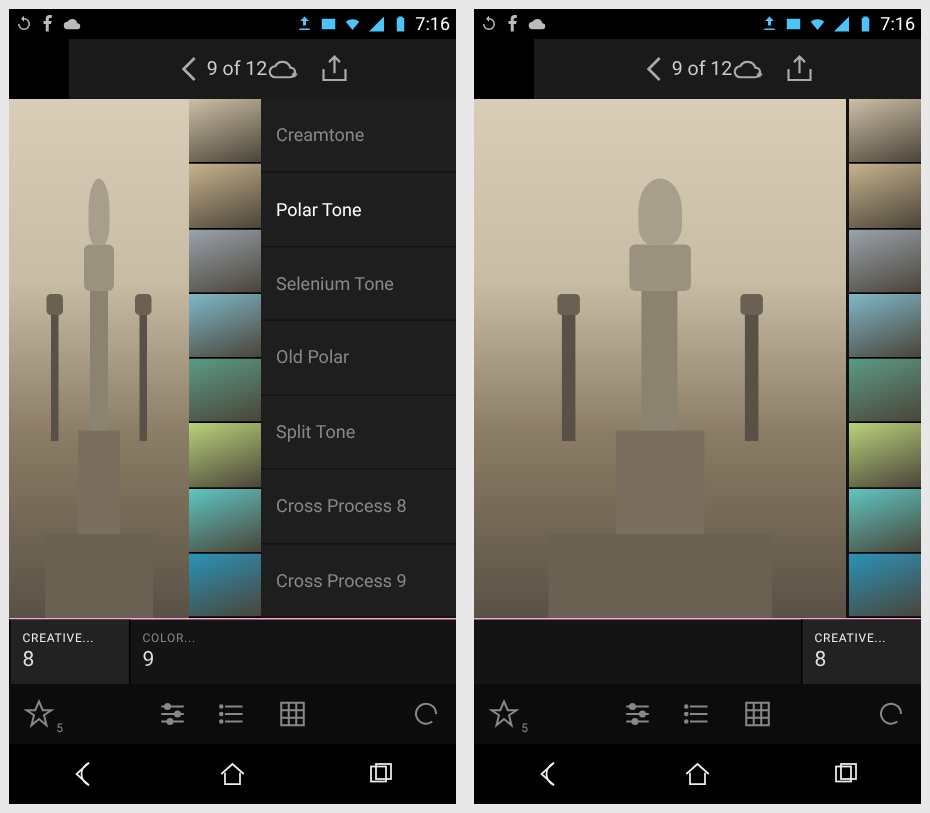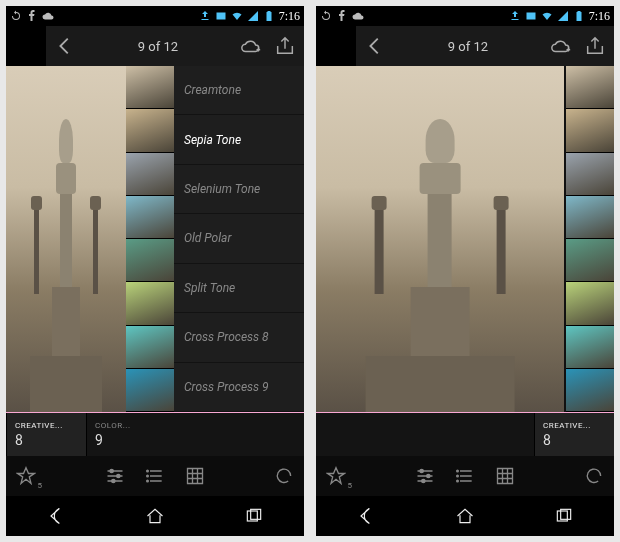--- a/index.html
+++ b/index.html
@@ -29,35 +29,34 @@
   
   .statusbar {
     height: 20px;
     background: #000;
     display: flex;
     justify-content: space-between;
     align-items: center;
     padding: 0 4px;
     color: #bbb;
     font-size: 10px;
-    font-family: Liberation Serif, serif;
   }
   .status-left, .status-right { display: flex; align-items: center; gap: 4px; }
   .status-right { color: #4fc3f7; }
   .status-right .clock { color: #fff; font-size: 12px; }
   .ico { width: 12px; height: 12px; display: inline-flex; align-items: center; justify-content: center; }
   .ico svg { width: 100%; height: 100%; }
 
   
   .appbar {
     height: 40px;
     background: #1a1a1a;
     display: flex;
     align-items: center;
-    justify-content: space-between;
+    justify-content: center;
     padding: 0 8px;
     color: #ddd;
     margin-left: 40px;
   }
   .appbar .title { font-size: 13px; color: #ccc; }
   .appbar .left, .appbar .right { display: flex; align-items: center; gap: 12px; }
   .appbar .iconbtn { width: 22px; height: 22px; color: #aaa; display:flex; align-items:center; justify-content:center; }
   .appbar .iconbtn svg { width: 100%; height: 100%; }
 
   
@@ -119,21 +118,20 @@
     flex-direction: column;
   }
   .preset-item {
     flex: 1;
     display: flex;
     align-items: center;
     padding-left: 10px;
     font-size: 12px;
     color: #888;
     border-bottom: 1px solid rgba(0,0,0,.4);
-    font-style: italic;
   }
   .preset-item.selected { color: #fff; }
 
   
   .paramstrip {
     height: 44px;
     background: #141414;
     display: flex;
     border-top: 1px solid #f9a8d4;
   }
@@ -305,21 +303,21 @@
           </div>
           <div class="thumb">
             <div class="tinner" style="background: linear-gradient(160deg, rgb(42, 147, 184) 0%, rgb(74, 68, 56) 100%);"></div>
           </div>
         </div>
       <div class="preset-list" id="presetlist-a">
           <div class="preset-item">
             <span>Creamtone</span>
           </div>
           <div class="preset-item selected">
-            <span>Sepia Tone</span>
+            <span>Polar Tone</span>
           </div>
           <div class="preset-item">
             <span>Selenium Tone</span>
           </div>
           <div class="preset-item">
             <span>Old Polar</span>
           </div>
           <div class="preset-item">
             <span>Split Tone</span>
           </div>

